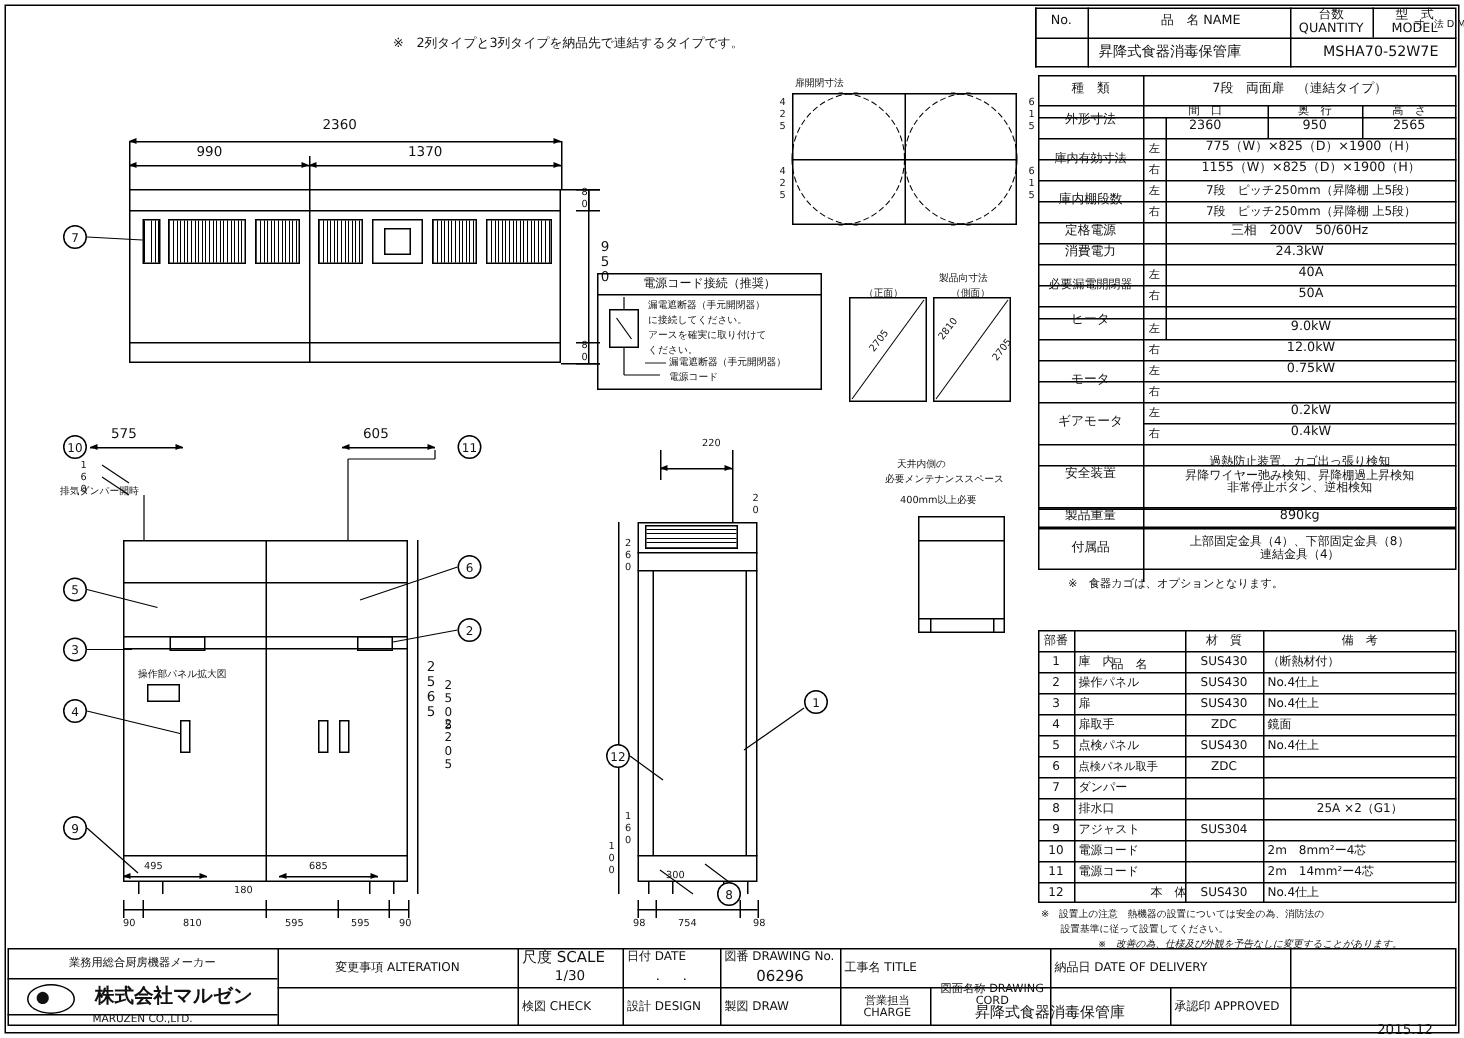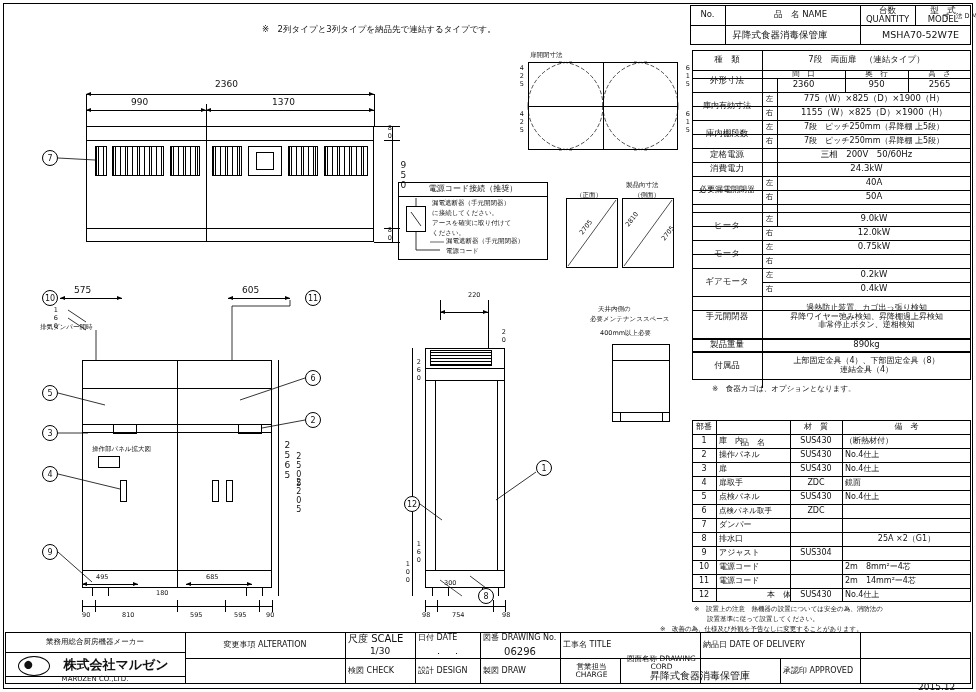--- a/index.html
+++ b/index.html
@@ -105,39 +105,39 @@
   <div class="cell" style="left:762px;top:148px;width:209px;height:14px;">三相　200V　50/60Hz</div>
   <div class="cell" style="left:692px;top:162px;width:70px;height:14px;">消費電力</div>
   <div class="cell" style="left:762px;top:162px;width:209px;height:14px;">24.3kW</div>
 
   <div class="cell" style="left:692px;top:176px;width:70px;height:28px;font-size:8px;">必要漏電開閉器</div>
   <div class="cell" style="left:762px;top:176px;width:15px;height:14px;font-size:7.5px;">左</div>
   <div class="cell" style="left:762px;top:190px;width:15px;height:14px;font-size:7.5px;">右</div>
   <div class="cell" style="left:777px;top:176px;width:194px;height:14px;">40A</div>
   <div class="cell" style="left:777px;top:190px;width:194px;height:14px;">50A</div>
 
-  <div class="cell" style="left:692px;top:208px;width:70px;height:36px;">ヒータ</div>
+  <div class="cell" style="left:692px;top:196px;width:70px;height:36px;">ヒータ</div>
   <div class="cell" style="left:762px;top:212px;width:15px;height:14px;font-size:7.5px;">左</div>
   <div class="cell" style="left:762px;top:226px;width:15px;height:14px;font-size:7.5px;">右</div>
   <div class="cell" style="left:777px;top:212px;width:194px;height:14px;">9.0kW</div>
   <div class="cell" style="left:777px;top:226px;width:194px;height:14px;">12.0kW</div>
 
   <div class="cell" style="left:692px;top:240px;width:70px;height:28px;">モータ</div>
   <div class="cell" style="left:762px;top:240px;width:15px;height:14px;font-size:7.5px;">左</div>
   <div class="cell" style="left:762px;top:254px;width:15px;height:14px;font-size:7.5px;">右</div>
   <div class="cell" style="left:777px;top:240px;width:194px;height:14px;">0.75kW</div>
 
   <div class="cell" style="left:692px;top:268px;width:70px;height:28px;">ギアモータ</div>
   <div class="cell" style="left:762px;top:268px;width:15px;height:14px;font-size:7.5px;">左</div>
   <div class="cell" style="left:762px;top:282px;width:15px;height:14px;font-size:7.5px;">右</div>
   <div class="ln h" style="left:762px;top:282px;width:209px;"></div>
   <div class="cell" style="left:777px;top:268px;width:194px;height:14px;">0.2kW</div>
   <div class="cell" style="left:777px;top:282px;width:194px;height:14px;">0.4kW</div>
 
-  <div class="cell" style="left:692px;top:296px;width:70px;height:42px;">手元開閉器</div>
+  <div class="cell" style="left:692px;top:296px;width:70px;height:42px;">安全装置</div>
   <div class="cell" style="left:762px;top:296px;width:209px;height:42px;white-space:pre-line;font-size:8px;">過熱防止装置、カゴ出っ張り検知
 昇降ワイヤー弛み検知、昇降棚過上昇検知
 非常停止ボタン、逆相検知</div>
 
   <div class="ln h" style="left:692px;top:338px;width:279px;"></div>
   <div class="box" style="left:692px;top:338px;width:279px;height:14px;"></div>
   <div class="ln v" style="left:762px;top:338px;height:50px;"></div>
   <div class="cell" style="left:692px;top:338px;width:70px;height:14px;">製品重量</div>
   <div class="cell" style="left:762px;top:338px;width:209px;height:14px;">890kg</div>
   <div class="box" style="left:692px;top:352px;width:279px;height:28px;"></div>
@@ -223,21 +223,21 @@
   <div class="cell" style="left:790px;top:574px;width:52px;height:14px;font-size:8px;"></div>
   <div class="cell cl" style="left:842px;top:574px;width:129px;height:14px;font-size:8px;">2m　14mm²ー4芯</div>
 
   <div class="cell" style="left:692px;top:588px;width:24px;height:14px;font-size:8px;">12</div>
   <div class="cell cl" style="left:716px;top:588px;width:74px;height:14px;font-size:8px;margin-left:48px;">本　体</div>
   <div class="cell" style="left:790px;top:588px;width:52px;height:14px;font-size:8px;">SUS430</div>
   <div class="cell cl" style="left:842px;top:588px;width:129px;height:14px;font-size:8px;">No.4仕上</div>
 
   <div class="txt xs" style="left:694px;top:606px;">※　設置上の注意　熱機器の設置については安全の為、消防法の</div>
   <div class="txt xs" style="left:694px;top:616px;">　　設置基準に従って設置してください。</div>
-  <div class="txt xs" style="left:660px;top:626px;">※　改善の為、仕様及び外観を予告なしに変更することがあります。</div>
+  <div class="txt xs" style="left:732px;top:626px;font-style:italic;">※　改善の為、仕様及び外観を予告なしに変更することがあります。</div>
 
   <div class="dimline arrow-l arrow-r" style="left:86px;top:94px;width:288px;"></div>
   <div class="txt" style="left:215px;top:80px;">2360</div>
   <div class="dimline arrow-l arrow-r" style="left:86px;top:110px;width:120px;"></div>
   <div class="dimline arrow-l arrow-r" style="left:206px;top:110px;width:168px;"></div>
   <div class="txt" style="left:131px;top:98px;">990</div>
   <div class="txt" style="left:272px;top:98px;">1370</div>
   <div class="ln v" style="left:86px;top:94px;height:32px;"></div>
   <div class="ln v" style="left:206px;top:104px;height:22px;"></div>
   <div class="ln v" style="left:374px;top:94px;height:32px;"></div>

